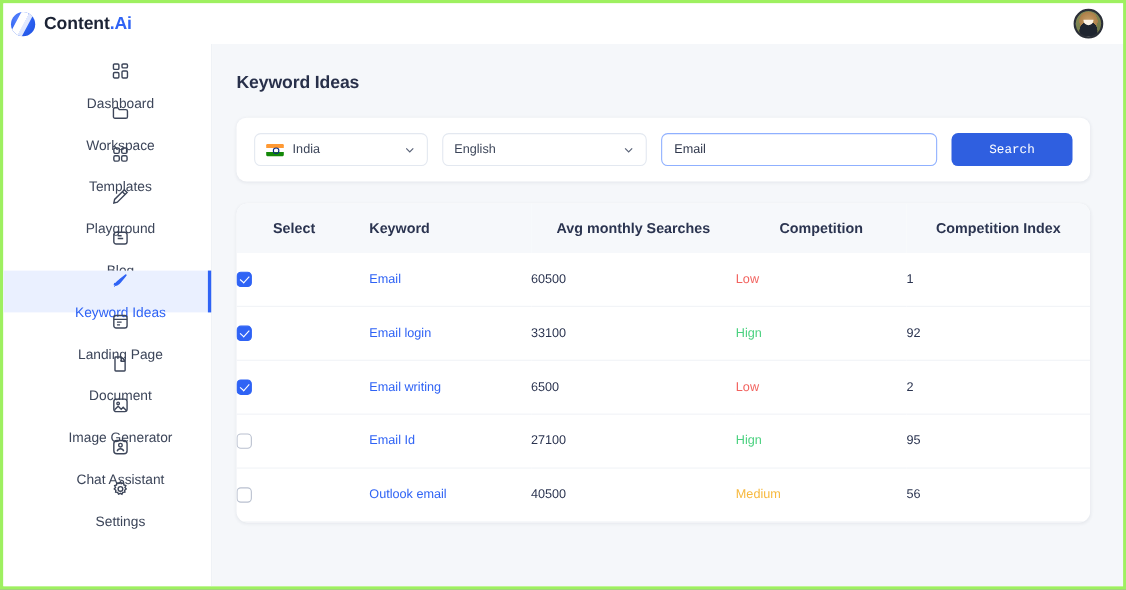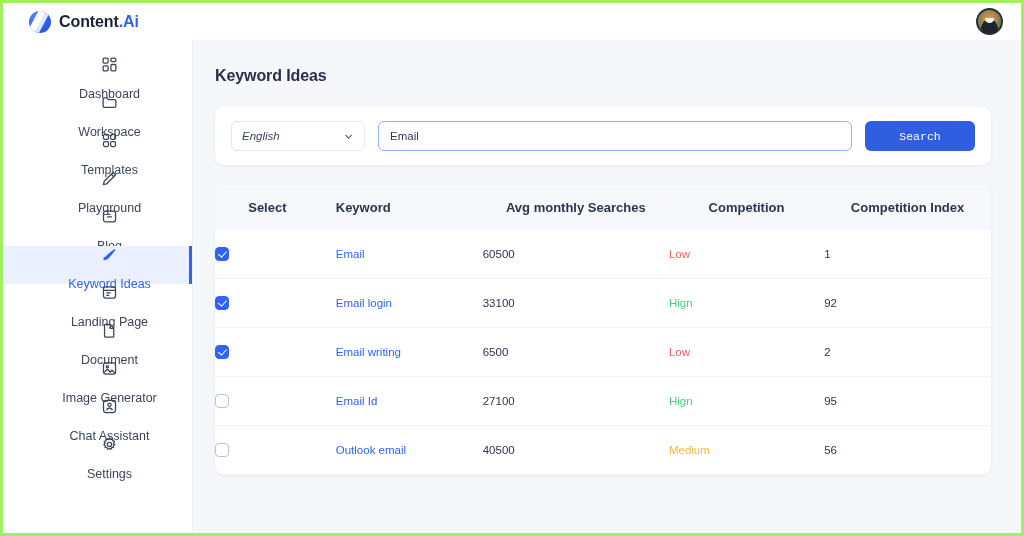--- a/index.html
+++ b/index.html
@@ -22,21 +22,21 @@
 
   
   #topbar {
     position: absolute;
     top: 0; left: 0; right: 0;
     height: 37px;
     background: #ffffff;
     display: flex;
     align-items: center;
     justify-content: space-between;
-    padding: 0 18px 0 26px;
+    padding: 0 18px 0 7px;
     z-index: 5;
   }
   .brand { display: flex; align-items: center; gap: 8px; }
   .brand-mark {
     width: 22px; height: 22px;
     border-radius: 50%;
     background: radial-gradient(circle at 32% 30%, #5b86ff 0%, #2a5ff0 55%, #1e4fdc 100%);
     position: relative;
     overflow: hidden;
     flex: none;
@@ -168,21 +168,21 @@
     border-radius: 6px;
     background: #fff;
     display: flex;
     align-items: center;
     padding: 0 10px;
     gap: 8px;
     cursor: pointer;
     flex: none;
   }
   .select-box.country { width: 158px; }
-  .select-box.language { width: 134px; font-style: italic; }
+  .select-box.language { width: 186px; }
   .select-val {
     font-size: 11.5px;
     color: #3c4559;
     flex: 1;
     white-space: nowrap;
   }
   .flag {
     width: 16px; height: 11px;
     flex: none;
     border-radius: 1px;
@@ -400,20 +400,29 @@
           </svg>
         </span>
       <span class="nav-label">Settings</span>
     </div>
   </div>
 
   <div id="main">
     <div id="page-title">Keyword Ideas</div>
 
     <div class="filter-card">
+      <div class="select-box country">
+        <span class="flag"></span>
+        <span class="select-val">India</span>
+        <span class="chev">
+            <svg viewBox="0 0 24 24" fill="none" stroke="currentColor" stroke-width="2.4">
+              <path d="M5 8.5l7 7 7-7"></path>
+            </svg>
+          </span>
+      </div>
       <div class="select-box language">
         <span class="select-val">English</span>
         <span class="chev">
             <svg viewBox="0 0 24 24" fill="none" stroke="currentColor" stroke-width="2.4">
               <path d="M5 8.5l7 7 7-7"></path>
             </svg>
           </span>
       </div>
       <input class="search-input" type="text" value="Email" placeholder="Enter keyword" style="">
       <button class="search-btn">Search</button>

